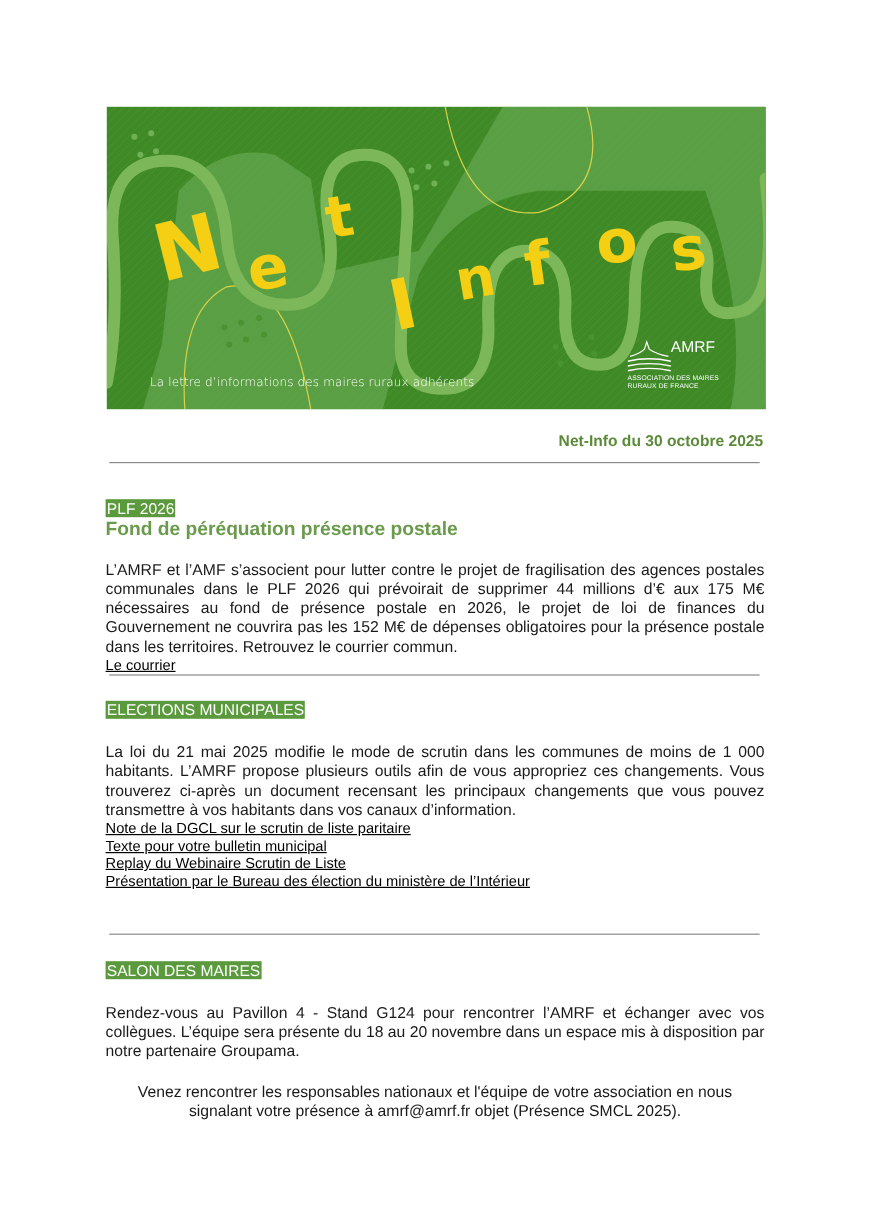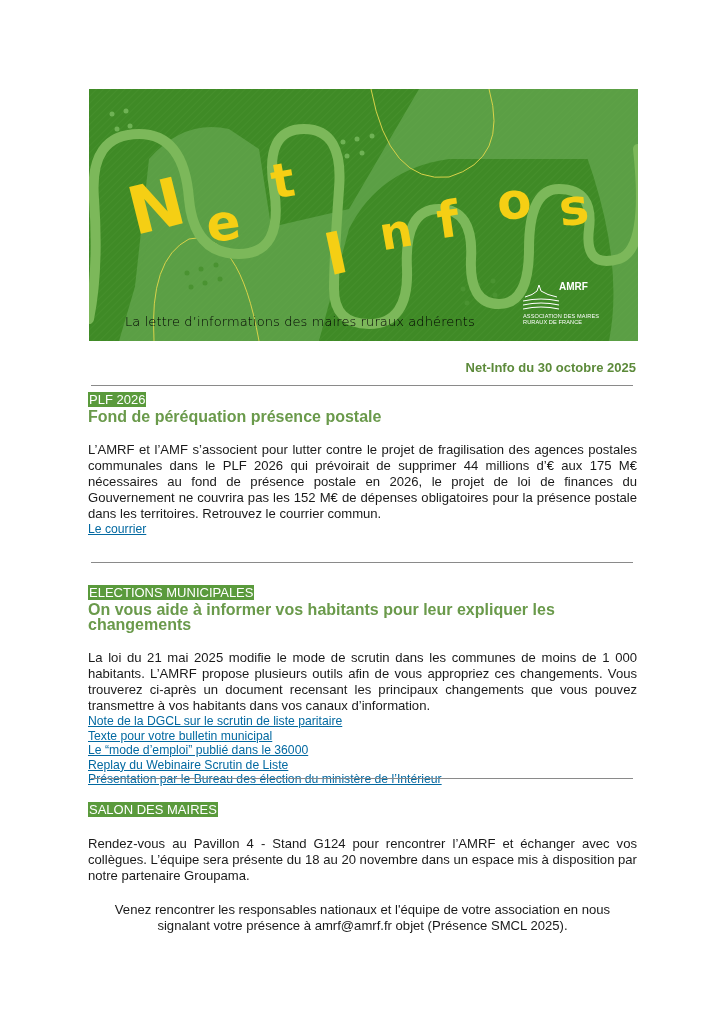--- a/index.html
+++ b/index.html
@@ -1,29 +1,29 @@
 <!DOCTYPE html>
 <html><head>
 <meta charset="utf-8">
 <style>
   html, body { margin:0; padding:0; background:#ffffff; }
   body { width:725px; height:1024px; position:relative; overflow:hidden; font-family:"Liberation Sans", sans-serif; color:#1a1a1a; }
   .banner { position:absolute; left:89px; top:89px; width:549px; height:252px; overflow:hidden; background:#3f8a26; }
   .banner svg { position:absolute; left:0; top:0; width:549px; height:252px; }
-  .subtitle { position:absolute; left:36px; top:225px; font-family:"DejaVu Sans", sans-serif; font-size:13px; color:#000000; letter-spacing:0.1px; font-weight:300; }
+  .subtitle { position:absolute; left:36px; top:225px; font-family:"DejaVu Sans", sans-serif; font-size:10px; color:#ffffff; letter-spacing:0.1px; font-weight:300; }
   .logo { position:absolute; left:434px; top:192px; width:100px; height:50px; color:#fff; }
-  .logo-name { position:absolute; left:36px; top:0px; font-weight:bold; font-size:10px; font-family:"Liberation Sans", sans-serif; }
+  .logo-name { position:absolute; left:36px; top:0px; font-weight:normal; font-size:13px; font-family:"Liberation Sans", sans-serif; }
   .logo-sub { position:absolute; left:0; top:32px; font-size:5.6px; line-height:6.4px; font-family:"Liberation Sans", sans-serif; letter-spacing:0.1px; }
   .date { position:absolute; right:89px; top:360px; font-size:13px; font-weight:bold; color:#5c8a3a;padding-left:21px; }
   .rule { position:absolute; left:91px; width:542px; height:1px; background:#8a8a8a; }
   .section { position:absolute; left:88px; width:549px; }
   .tag { display:inline-block; background:#5a9a3c; color:#ffffff; font-size:13px; line-height:15px; padding:0 1px; font-weight:normal; }
   .headline { font-size:16px; font-weight:bold; color:#6a9a4b; line-height:15px; margin-top:1px; }
   .para { font-size:13.1px; line-height:16px; text-align:justify; color:#1a1a1a;margin-top:18px; }
-  .link { display:block; font-size:12.2px; line-height:14.6px; color:#0369a1; text-decoration:underline; cursor:pointer; }
+  .link { display:block; font-size:12.2px; line-height:14.6px; color:#000000; text-decoration:underline; cursor:pointer; }
 </style>
 </head>
 <body>
 
 <div class="banner">
   <svg viewBox="0 0 549 252">
     <defs>
       <pattern id="hatch" width="5" height="5" patternUnits="userSpaceOnUse" patternTransform="rotate(45)">
         <line x1="0" y1="0" x2="0" y2="5" stroke="#6aad4e" stroke-width="1.5"></line>
       </pattern>
@@ -90,35 +90,33 @@
     <div class="logo-sub">
       <div>ASSOCIATION DES MAIRES</div>
       <div>RURAUX DE FRANCE</div>
     </div>
   </div>
 </div>
 
 <div class="date">Net-Info du 30 octobre 2025</div>
 <div class="rule" style="top:385px"></div>
 
-<div class="section" style="top:390px">
+<div class="section" style="top:415px">
   <span class="tag">PLF 2026</span>
   <div class="headline">Fond de péréquation présence postale</div>
   <div class="para">L’AMRF et l’AMF s’associent pour lutter contre le projet de fragilisation des agences postales communales dans le PLF 2026 qui prévoirait de supprimer 44 millions d’€ aux 175 M€ nécessaires au fond de présence postale en 2026, le projet de loi de finances du Gouvernement ne couvrira pas les 152 M€ de dépenses obligatoires pour la présence postale dans les territoires. Retrouvez le courrier commun.</div>
   <a class="link">Le courrier</a>
 </div>
 <div class="rule" style="top:562px"></div>
 
 <div class="section" style="top:583px">
   <span class="tag">ELECTIONS MUNICIPALES</span>
-  <div class="headline">On vous aide à informer vos habitants pour leur expliquer les changements</div>
   <div class="para">La loi du 21 mai 2025 modifie le mode de scrutin dans les communes de moins de 1 000 habitants. L’AMRF propose plusieurs outils afin de vous appropriez ces changements. Vous trouverez ci-après un document recensant les principaux changements que vous pouvez transmettre à vos habitants dans vos canaux d’information.</div>
   <a class="link">Note de la DGCL sur le scrutin de liste paritaire</a>
   <a class="link">Texte pour votre bulletin municipal</a>
-  <a class="link">Le “mode d’emploi” publié dans le 36000</a>
   <a class="link">Replay du Webinaire Scrutin de Liste</a>
   <a class="link">Présentation par le Bureau des élection du ministère de l’Intérieur</a>
 </div>
 <div class="rule" style="top:778px"></div>
 
 <div class="section" style="top:800px">
   <span class="tag">SALON DES MAIRES</span>
   <div class="para">Rendez-vous au Pavillon 4 - Stand G124 pour rencontrer l’AMRF et échanger avec vos collègues. L’équipe sera présente du 18 au 20 novembre dans un espace mis à disposition par notre partenaire Groupama.</div>
   <div class="para" style="text-align:center">Venez rencontrer les responsables nationaux et l'équipe de votre association en nous signalant votre présence à amrf@amrf.fr objet (Présence SMCL 2025).</div>
 </div>

